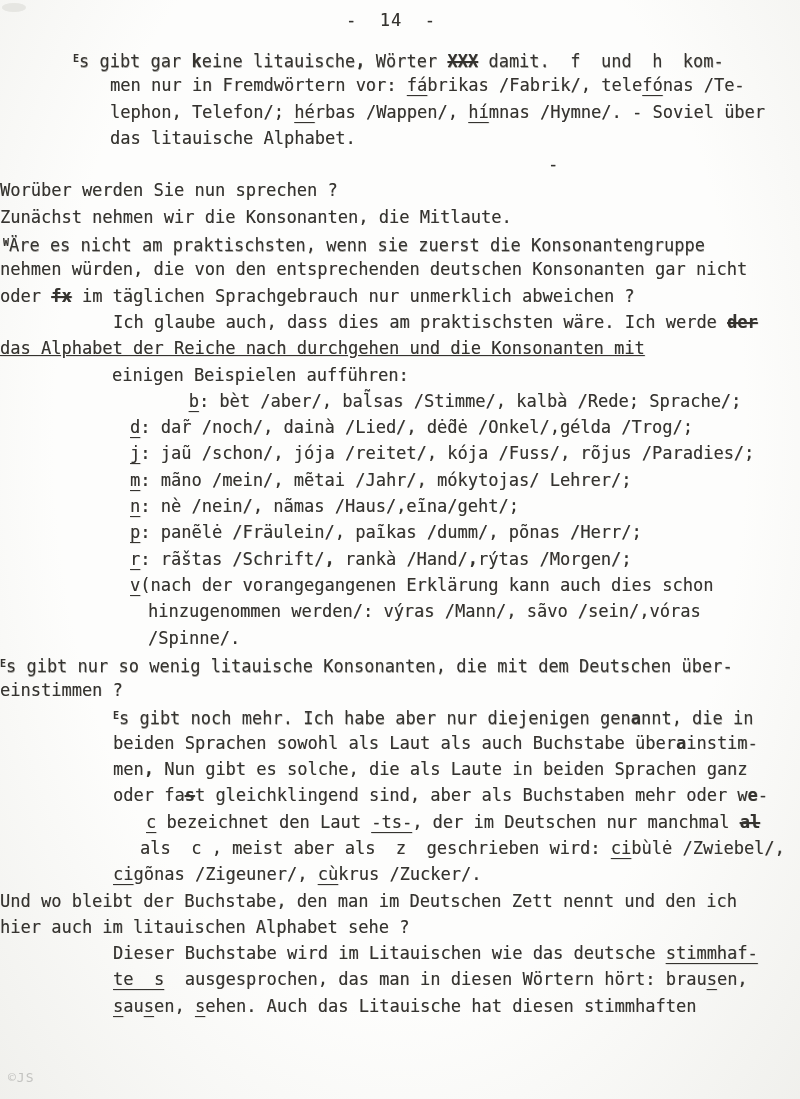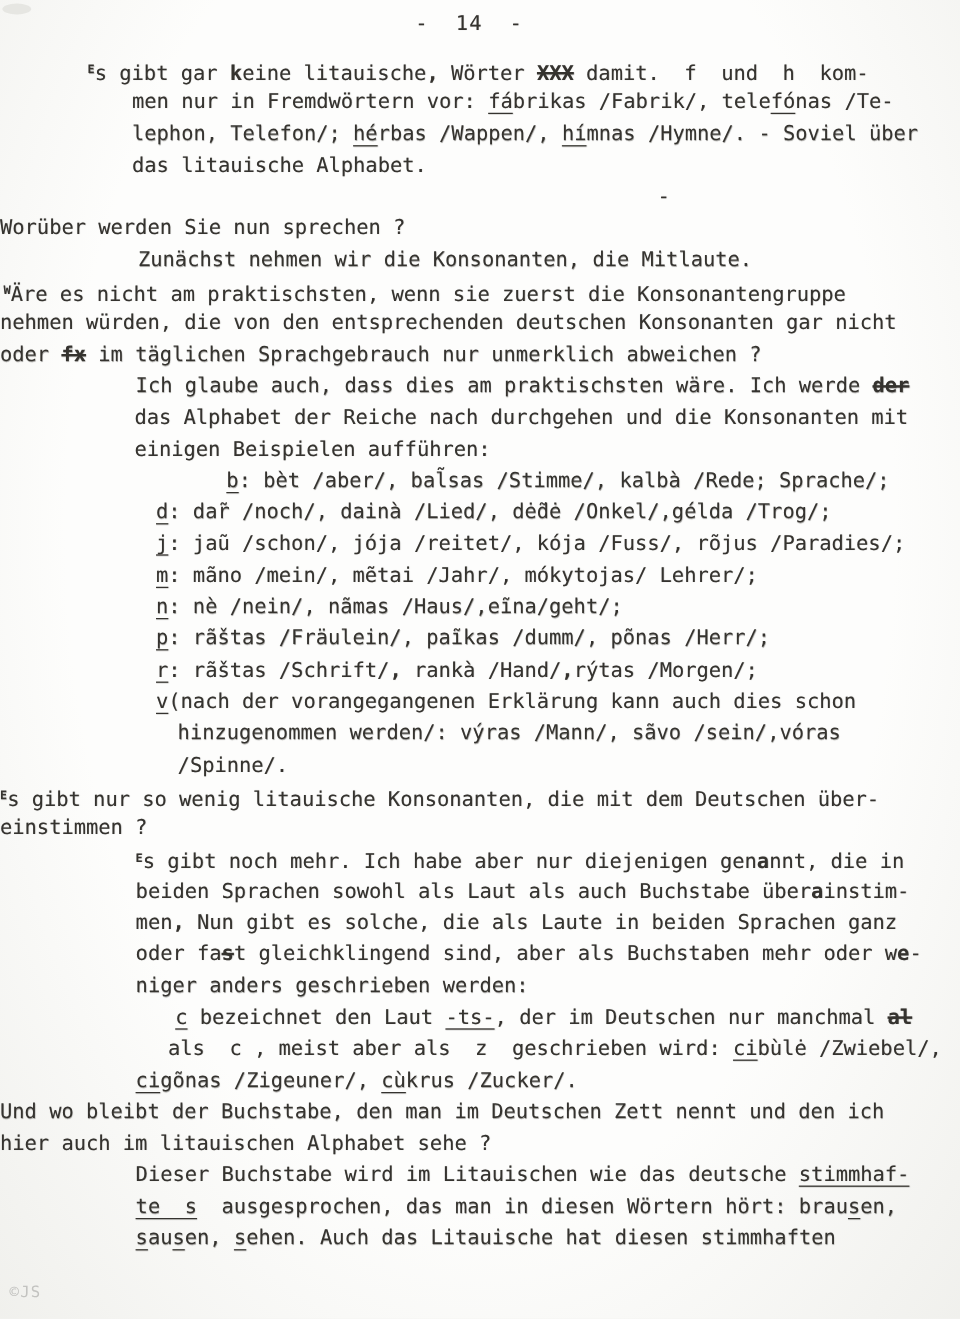--- a/index.html
+++ b/index.html
@@ -44,44 +44,43 @@
 <div class="page" style="color: rgb(53, 51, 47); background-color: rgb(251, 251, 248);">
   <div class="smudge"></div>
   <div class="pageno">-  14  -</div>
   <div class="lines">
       <div class="line" style="padding-left: 73px;"><span class="st-sup">E</span><span>s gibt gar </span><span class="st-b">k</span><span>eine litauische</span><span class="st-b">,</span><span> Wörter </span><span class="st-bx">XXX</span><span> damit.  f  und  h  kom-</span></div>
       <div class="line" style="padding-left: 110px;"><span>men nur in Fremdwörtern vor: </span><span class="st-u">fá</span><span>brikas /Fabrik/, tele</span><span class="st-u">fó</span><span>nas /Te-</span></div>
       <div class="line" style="padding-left: 110px;"><span>lephon, Telefon/; </span><span class="st-u">hé</span><span>rbas /Wappen/, </span><span class="st-u">hí</span><span>mnas /Hymne/. - Soviel über</span></div>
       <div class="line" style="padding-left: 110px;"><span>das litauische Alphabet.</span></div>
       <div class="line" style="padding-left: 548px;"><span>-</span></div>
       <div class="line" style="padding-left: 0px;"><span>Worüber werden Sie nun sprechen ?</span></div>
-      <div class="line" style="padding-left: 115px;"><span>Zunächst nehmen wir die Konsonanten, die Mitlaute.</span></div>
+      <div class="line" style=""><span>Zunächst nehmen wir die Konsonanten, die Mitlaute.</span></div>
       <div class="line" style="padding-left: 3px;"><span class="st-sup">W</span><span>Äre es nicht am praktischsten, wenn sie zuerst die Konsonantengruppe</span></div>
       <div class="line" style="padding-left: 0px;"><span>nehmen würden, die von den entsprechenden deutschen Konsonanten gar nicht</span></div>
       <div class="line" style="padding-left: 0px;"><span>oder </span><span class="st-bx">fx</span><span> im täglichen Sprachgebrauch nur unmerklich abweichen ?</span></div>
       <div class="line" style="padding-left: 113px;"><span>Ich glaube auch, dass dies am praktischsten wäre. Ich werde </span><span class="st-bx">der</span></div>
-      <div class="line" style="padding-left: 112px;"><span>das Alphabet der Reiche nach durchgehen und die Konsonanten mit</span></div>
+      <div class="line" style=" text-decoration: underline;"><span>das Alphabet der Reiche nach durchgehen und die Konsonanten mit</span></div>
       <div class="line" style="padding-left: 112px;"><span>einigen Beispielen aufführen:</span></div>
       <div class="line" style="padding-left: 130px; text-align: center;"><span class="st-u">b</span><span>: bèt /aber/, bal̃sas /Stimme/, kalbà /Rede; Sprache/;</span></div>
       <div class="line" style="padding-left: 130px;"><span class="st-u">d</span><span>: dar̃ /noch/, dainà /Lied/, dė̃dė /Onkel/,gélda /Trog/;</span></div>
       <div class="line" style="padding-left: 130px;"><span class="st-u">j</span><span>: jaũ /schon/, jója /reitet/, kója /Fuss/, rõjus /Paradies/;</span></div>
       <div class="line" style="padding-left: 130px;"><span class="st-u">m</span><span>: mãno /mein/, mẽtai /Jahr/, mókytojas/ Lehrer/;</span></div>
       <div class="line" style="padding-left: 130px;"><span class="st-u">n</span><span>: nè /nein/, nãmas /Haus/,eĩna/geht/;</span></div>
-      <div class="line" style="padding-left: 130px;"><span class="st-u">p</span><span>: rãštas /Fräulein/, paĩkas /dumm/, põnas /Herr/;</span></div>
+      <div class="line" style="padding-left: 130px;"><span class="st-u">p</span><span>: panẽlė /Fräulein/, paĩkas /dumm/, põnas /Herr/;</span></div>
       <div class="line" style="padding-left: 130px;"><span class="st-u">r</span><span>: rãštas /Schrift/</span><span class="st-b">,</span><span> rankà /Hand/</span><span class="st-b">,</span><span>rýtas /Morgen/;</span></div>
       <div class="line" style="padding-left: 130px;"><span class="st-u">v</span><span>(nach der vorangegangenen Erklärung kann auch dies schon</span></div>
       <div class="line" style="padding-left: 148px;"><span>hinzugenommen werden/: výras /Mann/, sãvo /sein/,vóras</span></div>
       <div class="line" style="padding-left: 148px;"><span>/Spinne/.</span></div>
       <div class="line" style="padding-left: 0px;"><span class="st-sup">E</span><span>s gibt nur so wenig litauische Konsonanten, die mit dem Deutschen über-</span></div>
       <div class="line" style="padding-left: 0px;"><span>einstimmen ?</span></div>
       <div class="line" style="padding-left: 113px;"><span class="st-sup">E</span><span>s gibt noch mehr. Ich habe aber nur diejenigen gen</span><span class="st-b">a</span><span>nnt, die in</span></div>
       <div class="line" style="padding-left: 113px;"><span>beiden Sprachen sowohl als Laut als auch Buchstabe über</span><span class="st-b">a</span><span>instim-</span></div>
       <div class="line" style="padding-left: 113px;"><span>men</span><span class="st-b">,</span><span> Nun gibt es solche, die als Laute in beiden Sprachen ganz</span></div>
       <div class="line" style="padding-left: 113px;"><span>oder fa</span><span class="st-bx">s</span><span>t gleichklingend sind, aber als Buchstaben mehr oder w</span><span class="st-b">e</span><span>-</span></div>
-      <div class="line" style="padding-left: 113px;"><span>niger anders geschrieben werden:</span></div>
       <div class="line" style="padding-left: 146px;"><span class="st-u">c</span><span> bezeichnet den Laut </span><span class="st-u">-ts-</span><span>, der im Deutschen nur manchmal </span><span class="st-bx">al</span></div>
       <div class="line" style="padding-left: 140px;"><span>als  c , meist aber als  z  geschrieben wird: </span><span class="st-u">ci</span><span>bùlė /Zwiebel/,</span></div>
       <div class="line" style="padding-left: 113px;"><span class="st-u">ci</span><span>gõnas /Zigeuner/, </span><span class="st-u">cù</span><span>krus /Zucker/.</span></div>
       <div class="line" style="padding-left: 0px;"><span>Und wo bleibt der Buchstabe, den man im Deutschen Zett nennt und den ich</span></div>
       <div class="line" style="padding-left: 0px;"><span>hier auch im litauischen Alphabet sehe ?</span></div>
       <div class="line" style="padding-left: 113px;"><span>Dieser Buchstabe wird im Litauischen wie das deutsche </span><span class="st-u">stimmhaf-</span></div>
       <div class="line" style="padding-left: 113px;"><span class="st-u">te  s</span><span>  ausgesprochen, das man in diesen Wörtern hört: brau</span><span class="st-u">s</span><span>en,</span></div>
       <div class="line" style="padding-left: 113px;"><span class="st-u">s</span><span>au</span><span class="st-u">s</span><span>en, </span><span class="st-u">s</span><span>ehen. Auch das Litauische hat diesen stimmhaften</span></div>
     </div>
   <div class="watermark">©JS</div>

